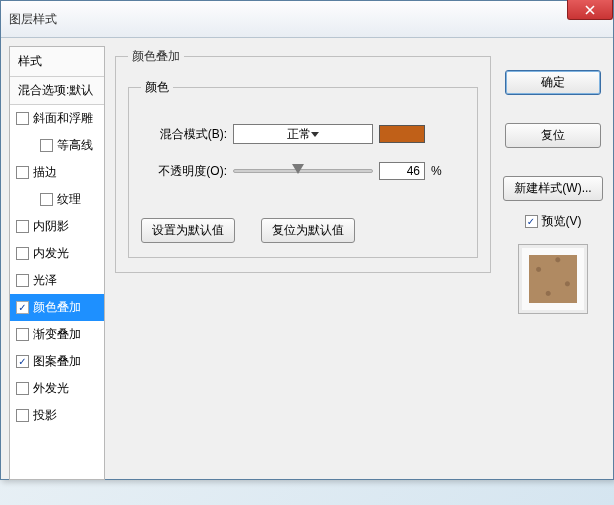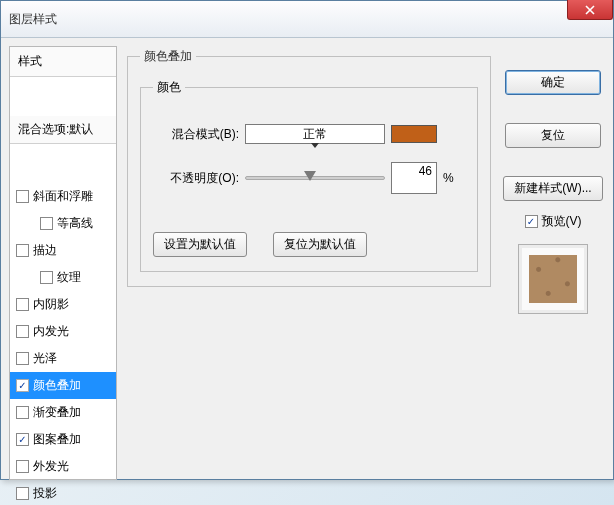--- a/index.html
+++ b/index.html
@@ -33,24 +33,24 @@
     border-top: none;
     border-radius: 0 0 3px 3px;
     display: flex; align-items: center; justify-content: center;
   }
   .close-btn svg { width: 10px; height: 10px; }
   .content {
     display: flex; height: calc(100% - 28px);
     padding: 8px 8px 8px 8px;
   }
   .sidebar {
-    width: 108px;
+    width: 96px;
     border: 1px solid #b8b8b8;
     background: #fff;
-    display: flex; flex-direction: column; gap: 39px;
+    display: flex; flex-direction: column;
   }
   .sidebar-header {
     padding: 6px 8px;
     border-bottom: 1px solid #d0d0d0;
     background: #fafafa;
   }
   .sidebar-sub {
     padding: 5px 8px;
     border-bottom: 1px solid #d0d0d0;
     background: #fafafa;
@@ -78,39 +78,38 @@
     padding: 10px 12px 14px 12px;
     margin-top: 2px;
   }
   fieldset.group > legend { padding: 0 4px; color: #333; }
   fieldset.inner { border:1px solid #c0c0c0; padding:10px 12px 14px 12px; margin-top:4px;}
   fieldset.inner > legend { padding:0 4px; }
   .row { display:flex; align-items:center; margin:18px 0; gap:6px; }
   .row-label { width: 86px; text-align:right; }
   .select {
     background:#fff; border:1px solid #7a7a7a; height:20px;
-    padding:1px 4px; display:flex; align-items:center; justify-content:flex-start;
+    padding:1px 4px; display:flex; align-items:center; justify-content:center;
     width: 140px;
-    flex-direction: column;
   }
   .select .arrow {
     width:0;height:0;border-left:4px solid transparent;border-right:4px solid transparent;border-top:5px solid #333;
   }
   .swatch { width:46px; height:18px; border:1px solid #555; }
   .slider-track {
     position:relative; width:140px; height:4px; background:#cfcfcf; border:1px solid #aaa;
     border-radius:2px;
   }
   .slider-thumb {
     position:absolute; top:-6px; width:0;height:0;
     border-left:6px solid transparent;border-right:6px solid transparent;border-top:10px solid #7a7a7a;
     transform: translateX(-6px);
   }
   .num-input {
-    width:46px; height:32px; border:1px solid #7a7a7a; background:#fff; text-align:right; padding:1px 4px;
+    width:46px; height:18px; border:1px solid #7a7a7a; background:#fff; text-align:right; padding:1px 4px;
   }
   .btn {
     background: linear-gradient(to bottom,#fdfdfd,#e6e6e6);
     border:1px solid #8a8a8a; border-radius:3px;
     padding:3px 10px; min-width:88px; text-align:center;
     color:#000; cursor:pointer;margin-top:20px;
   }
   .btn-row { display:flex; gap:26px; margin-top:10px;}
   .rightcol {
     width: 104px; display:flex; flex-direction:column; gap:8px; align-items:center;

